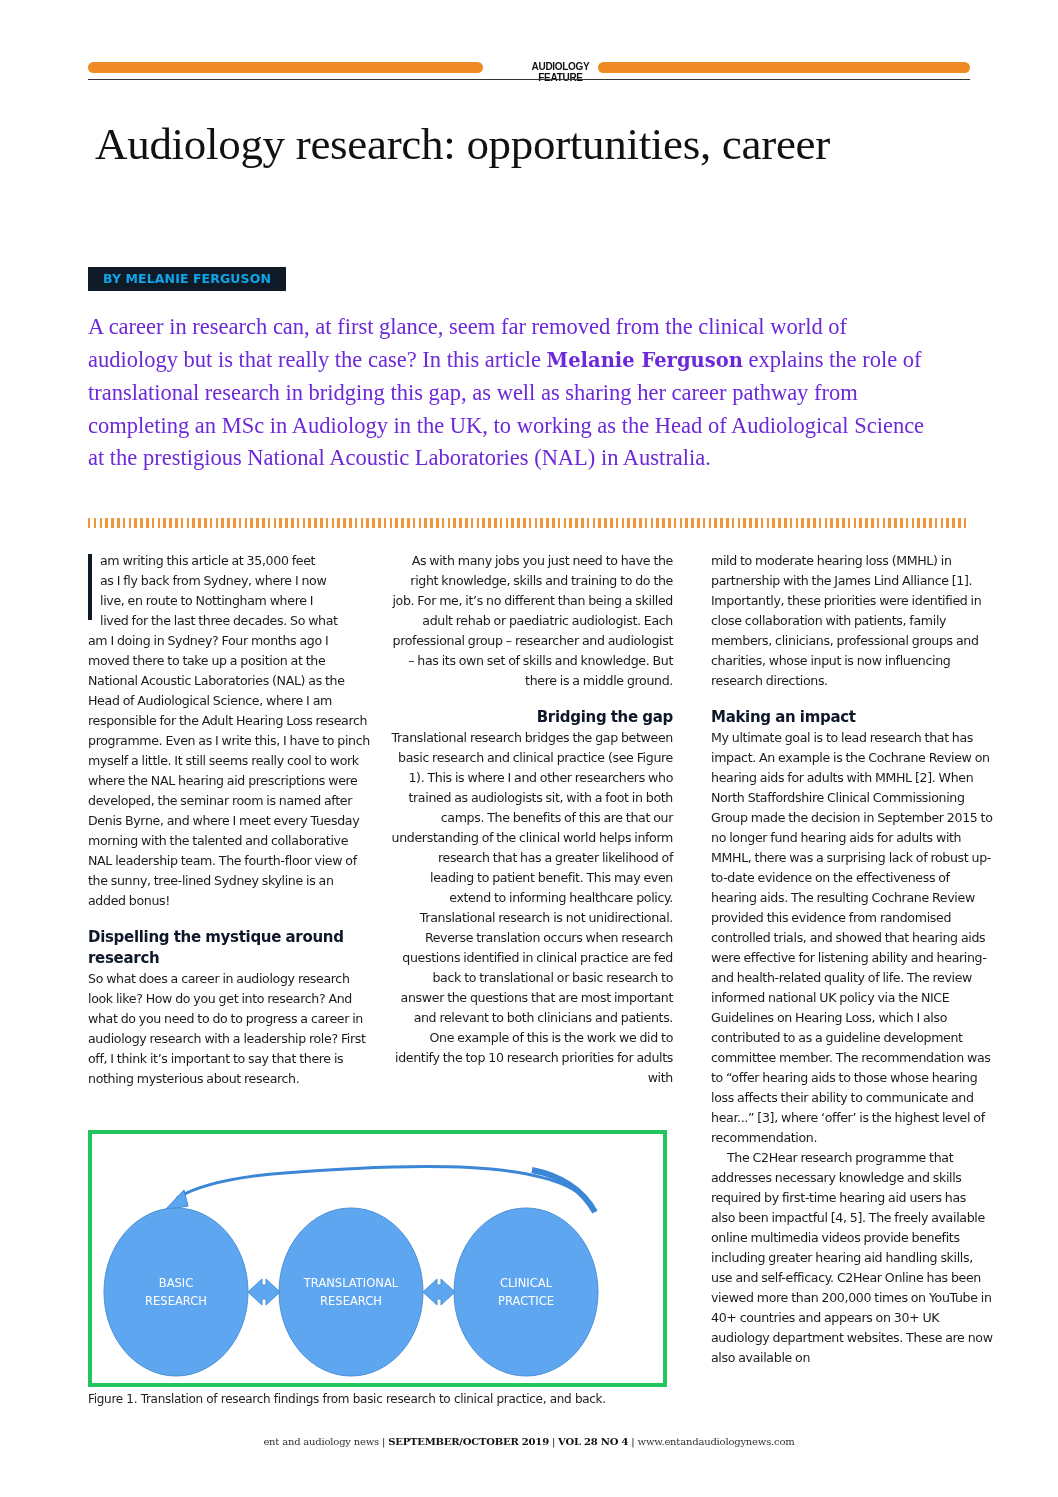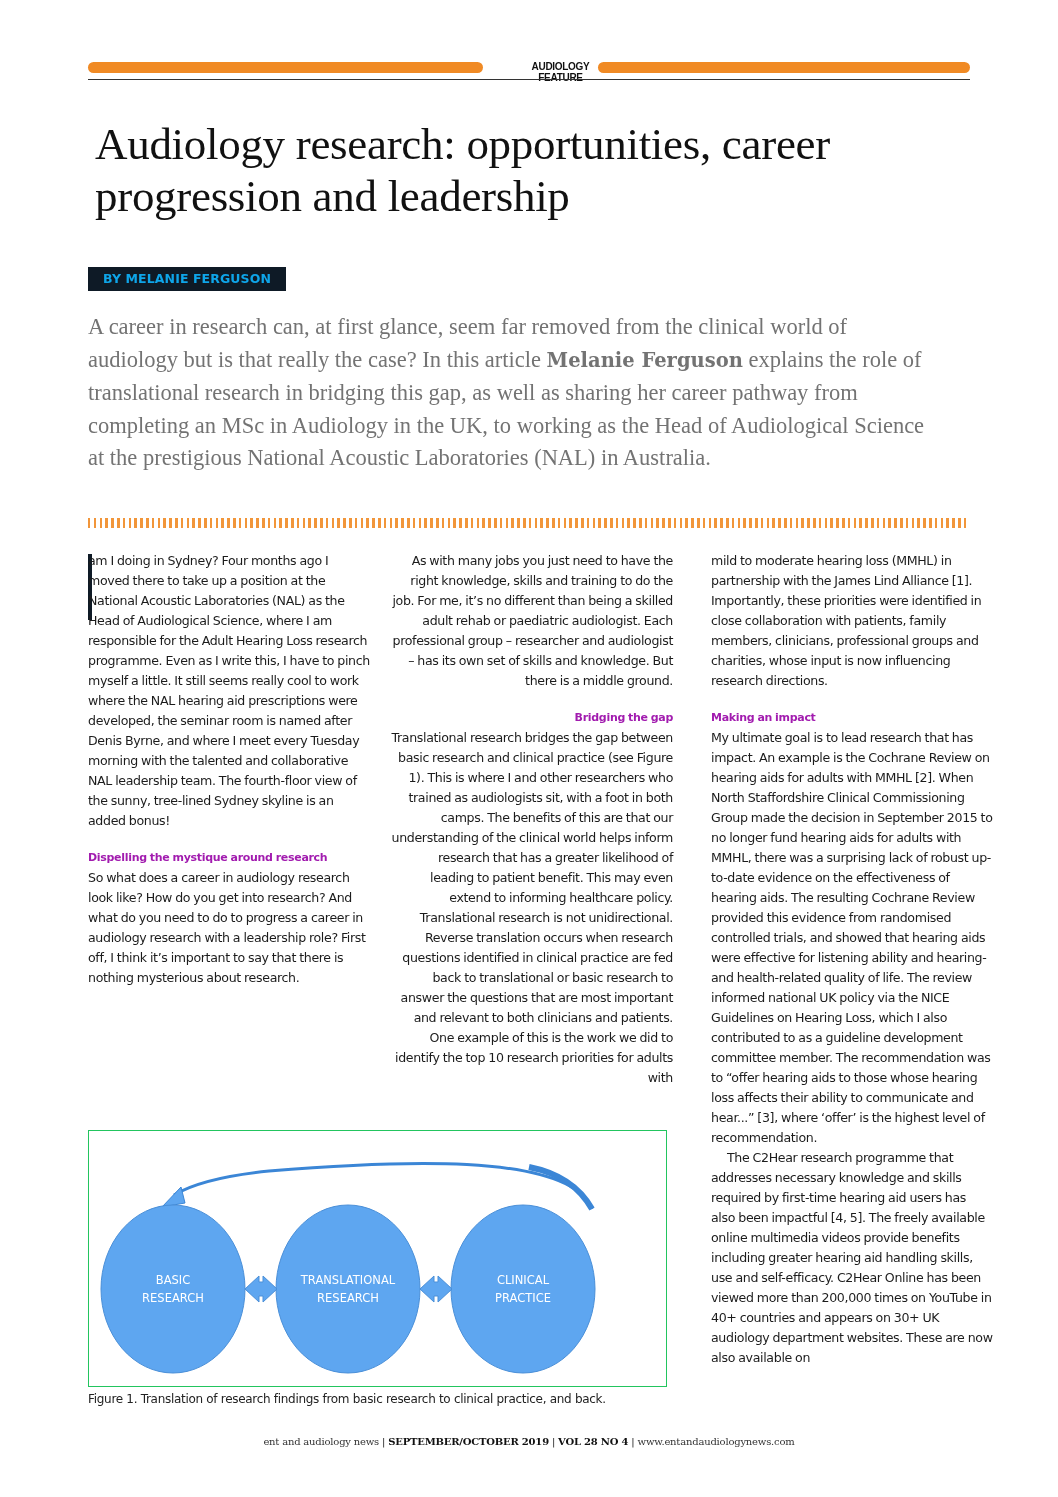--- a/index.html
+++ b/index.html
@@ -14,39 +14,39 @@
     font-family: "Liberation Sans", sans-serif; font-weight: bold; font-size: 10px; letter-spacing: -0.3px; color: #111; padding-left: 40px; }
   .header-rule { position: absolute; top: 79px; left: 88px; width: 882px; height: 1px; background: #333; }
 
   .title { position: absolute; top: 118px; left: 95px; width: 900px;
     font-family: "Liberation Serif", serif; font-size: 45px; line-height: 52px; color: #111; font-weight: normal; letter-spacing: -0.3px; }
 
   .byline { position: absolute; top: 267px; left: 88px; width: 198px; height: 24px; background: #0e1a26;
     color: #0ea5e9; font-family: "DejaVu Sans", sans-serif; font-weight: bold; font-size: 12.5px; line-height: 24px; padding-left: 15px; letter-spacing: 0.1px; }
 
   .standfirst { position: absolute; top: 311px; left: 88px; width: 850px;
-    font-family: "Liberation Serif", serif; font-size: 22.5px; line-height: 32.5px; color: #737373; }
+    font-family: "Liberation Serif", serif; font-size: 22.5px; line-height: 32.5px; color: #6d28d9; }
   .standfirst b { font-family: "DejaVu Serif", serif; font-size: 19.5px; }
 
   .dash-rule { position: absolute; top: 518px; left: 88px; width: 882px; height: 10px;
     background: repeating-linear-gradient(90deg, #f08a24 0 2.5px, transparent 2.5px 5.8px); opacity: 0.9; }
 
   .col { position: absolute; top: 551px; width: 282px;
     font-family: "DejaVu Sans", sans-serif; font-size: 12.6px; line-height: 20px; color: #1c1c1c; letter-spacing: -0.35px; word-spacing: -0.5px; }
   .col p { margin: 0; }
   .col p.indent { text-indent: 16px; }
-  .col h3 { font-family: "DejaVu Sans", sans-serif; font-weight: bold; font-size: 11px; line-height: 21px; margin-top: 16px; color: #a21caf; letter-spacing: -0.3px; }
+  .col h3 { font-family: "DejaVu Sans", sans-serif; font-weight: bold; font-size: 15px; line-height: 21px; margin-top: 16px; color: #0f172a; letter-spacing: -0.3px; }
   .col1 { left: 88px; }
   .col2 { left: 391px; text-align: right; }
   .col3 { left: 711px; }
 
   .dropcap-bar { position: absolute; left: 88px; top: 554px; width: 4px; height: 66px; background: #0e1a26; }
   .first-para { padding-left: 12px; }
 
-  .figure { position: absolute; top: 1130px; left: 88px; width: 579px; height: 257px; border: 1px solid #22c55e; background: #fff; }
+  .figure { position: absolute; top: 1130px; left: 88px; width: 579px; height: 257px; border: 4px solid #22c55e; background: #fff; }
   .figure svg { position: absolute; left: 0; top: 0; }
   .caption { position: absolute; top: 1392px; left: 88px; width: 580px;
     font-family: "DejaVu Sans", sans-serif; font-size: 12px; color: #222; letter-spacing: -0.3px; }
 
   .footer { position: absolute; top: 1436px; left: 0; width: 1058px; text-align: center;
     font-family: "DejaVu Serif", serif; font-size: 10px; color: #333; letter-spacing: -0.2px; }
   .footer b { color: #111; }
   .footer .sep { color: #111; padding: 0 3px; }
 </style>
 </head>
@@ -54,31 +54,36 @@
 
 <div class="header-bar">
   <div class="pill left"></div>
   <div class="label">AUDIOLOGY FEATURE</div>
   <div class="pill right"></div>
 </div>
 <div class="header-rule"></div>
 
 <h1 class="title">
   <span>Audiology research: opportunities, career</span><br>
-  <span>progression and leadership</span>
 </h1>
 
 <div class="byline">BY MELANIE FERGUSON</div>
 
 <p class="standfirst"><span>A career in research can, at first glance, seem far removed from the clinical world of audiology but is that really the case? In this article </span><b>Melanie Ferguson</b><span> explains the role of translational research in bridging this gap, as well as sharing her career pathway from completing an MSc in Audiology in the UK, to working as the Head of Audiological Science at the prestigious National Acoustic Laboratories (NAL) in Australia.</span></p>
 
 <div class="dash-rule"></div>
 
 <div class="dropcap-bar"></div>
 <div class="col col1">
+  <div class="first-para">
+    <div>am writing this article at 35,000 feet</div>
+    <div>as I fly back from Sydney, where I now</div>
+    <div>live, en route to Nottingham where I</div>
+    <div>lived for the last three decades. So what</div>
+  </div>
   <p>am I doing in Sydney? Four months ago I moved there to take up a position at the National Acoustic Laboratories (NAL) as the Head of Audiological Science, where I am responsible for the Adult Hearing Loss research programme. Even as I write this, I have to pinch myself a little. It still seems really cool to work where the NAL hearing aid prescriptions were developed, the seminar room is named after Denis Byrne, and where I meet every Tuesday morning with the talented and collaborative NAL leadership team. The fourth-floor view of the sunny, tree-lined Sydney skyline is an added bonus!</p>
   <h3>Dispelling the mystique around research</h3>
   <p>So what does a career in audiology research look like? How do you get into research? And what do you need to do to progress a career in audiology research with a leadership role? First off, I think it’s important to say that there is nothing mysterious about research.</p>
 </div>
 
 <div class="col col2">
   <p>As with many jobs you just need to have the right knowledge, skills and training to do the job. For me, it’s no different than being a skilled adult rehab or paediatric audiologist. Each professional group – researcher and audiologist – has its own set of skills and knowledge. But there is a middle ground.</p>
   <h3>Bridging the gap</h3>
   <p>Translational research bridges the gap between basic research and clinical practice (see Figure 1). This is where I and other researchers who trained as audiologists sit, with a foot in both camps. The benefits of this are that our understanding of the clinical world helps inform research that has a greater likelihood of leading to patient benefit. This may even extend to informing healthcare policy.</p>
   <p class="indent">Translational research is not unidirectional. Reverse translation occurs when research questions identified in clinical practice are fed back to translational or basic research to answer the questions that are most important and relevant to both clinicians and patients. One example of this is the work we did to identify the top 10 research priorities for adults with</p>

